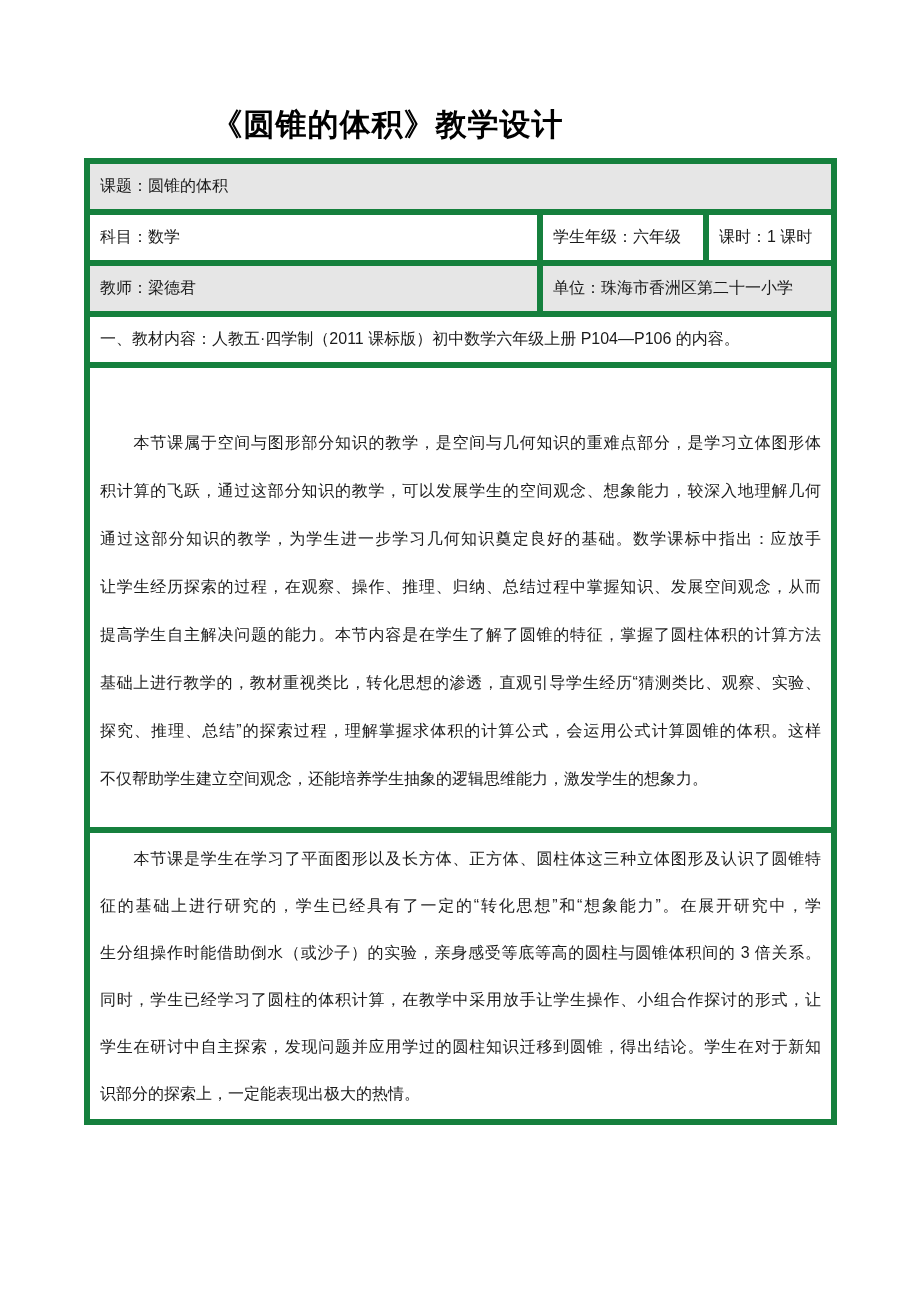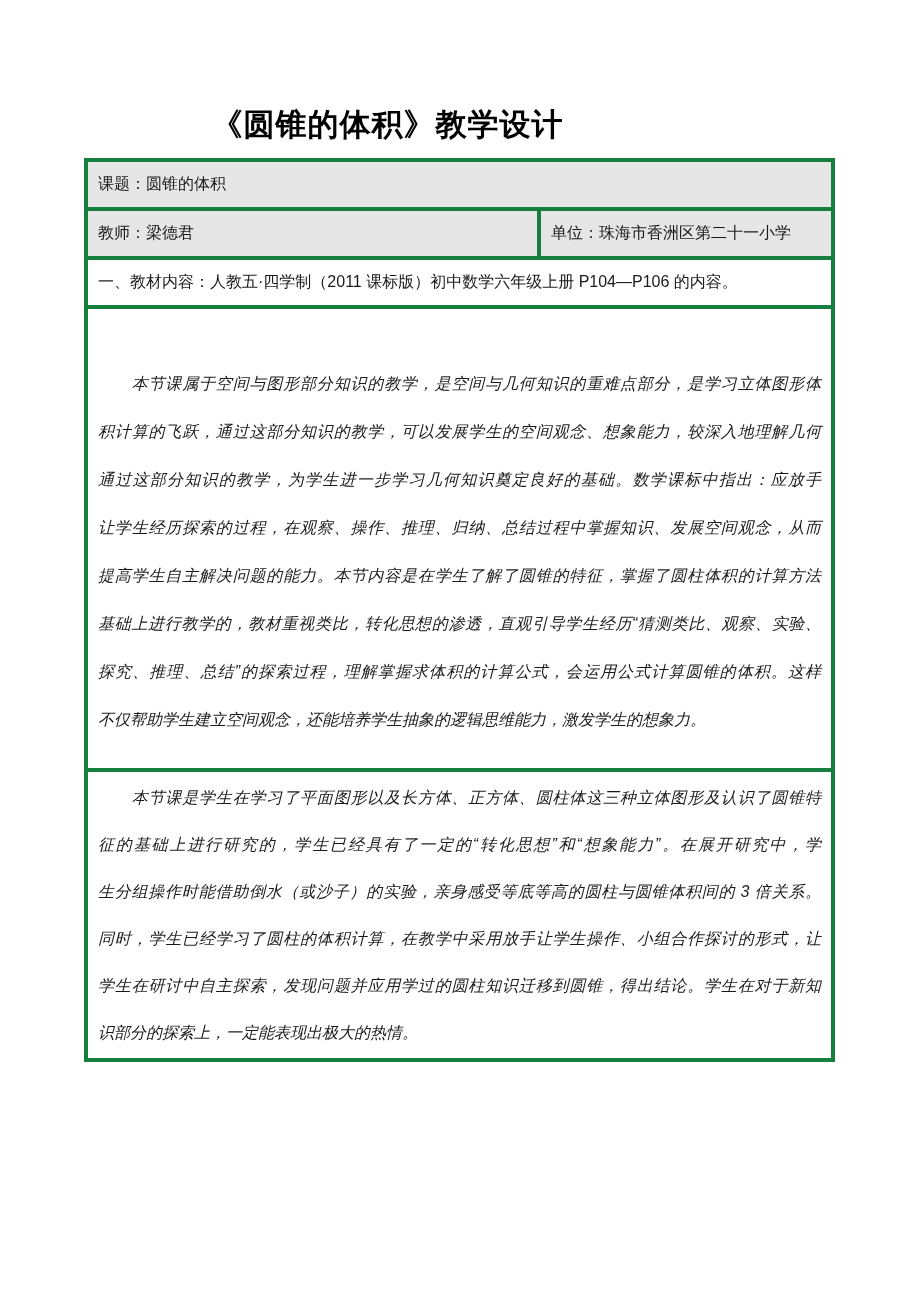--- a/index.html
+++ b/index.html
@@ -28,36 +28,35 @@
   }
   table.doc-table {
     position: absolute;
     left: 84px;
     top: 158px;
     width: 747px;
     border-collapse: collapse;
     table-layout: fixed;
   }
   table.doc-table td {
-    border: 4px solid #15803d;
+    border: 6px solid #15803d;
     font-size: 16px;
     padding: 0 10px;
     vertical-align: middle;
     overflow: hidden;
   }
   td.label-cell {
     height: 45px;
   }
   tr.shaded td {
     background: #e6e6e6;
   }
   td.para-cell {
     vertical-align: top;
     padding: 0 10px;
-    font-style: italic;
   }
   td.para-cell.p1 {
     height: 433px;
     padding-top: 26px;
   }
   td.para-cell.p2 {
     height: 286px;
   }
   .plines .line {
     text-align: justify;
@@ -77,20 +76,25 @@
 
 <table class="doc-table">
   <colgroup>
     <col style="width:453px">
     <col style="width:166px">
     <col style="width:128px">
   </colgroup>
   <tbody>
     <tr class="shaded">
       <td class="label-cell" colspan="3">课题：圆锥的体积</td>
+    </tr>
+    <tr>
+      <td class="label-cell">科目：数学</td>
+      <td class="label-cell">学生年级：六年级</td>
+      <td class="label-cell">课时：1 课时</td>
     </tr>
     <tr class="shaded">
       <td class="label-cell">教师：梁德君</td>
       <td class="label-cell" colspan="2">单位：珠海市香洲区第二十一小学</td>
     </tr>
     <tr>
       <td class="label-cell" colspan="3">一、教材内容：人教五·四学制（2011 课标版）初中数学六年级上册 P104—P106 的内容。</td>
     </tr>
     <tr>
       <td class="para-cell p1" colspan="3">

